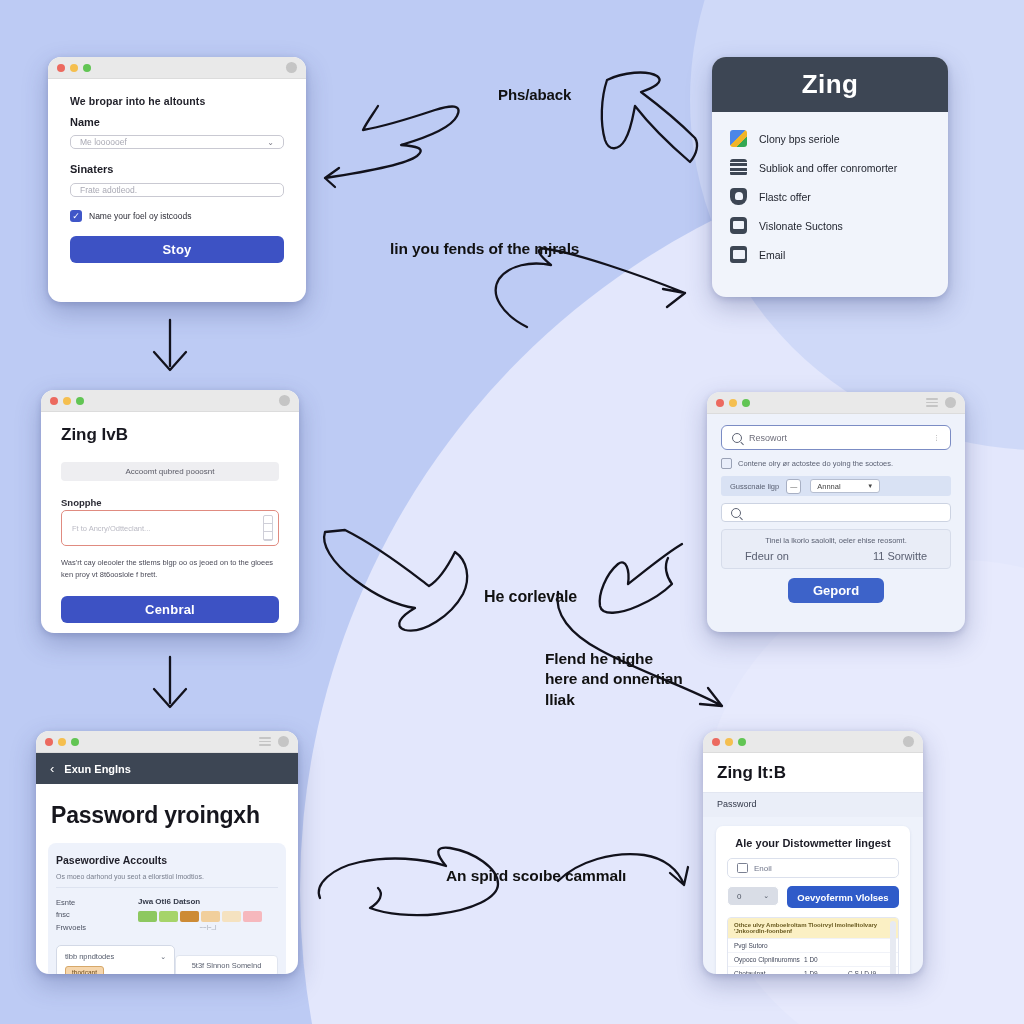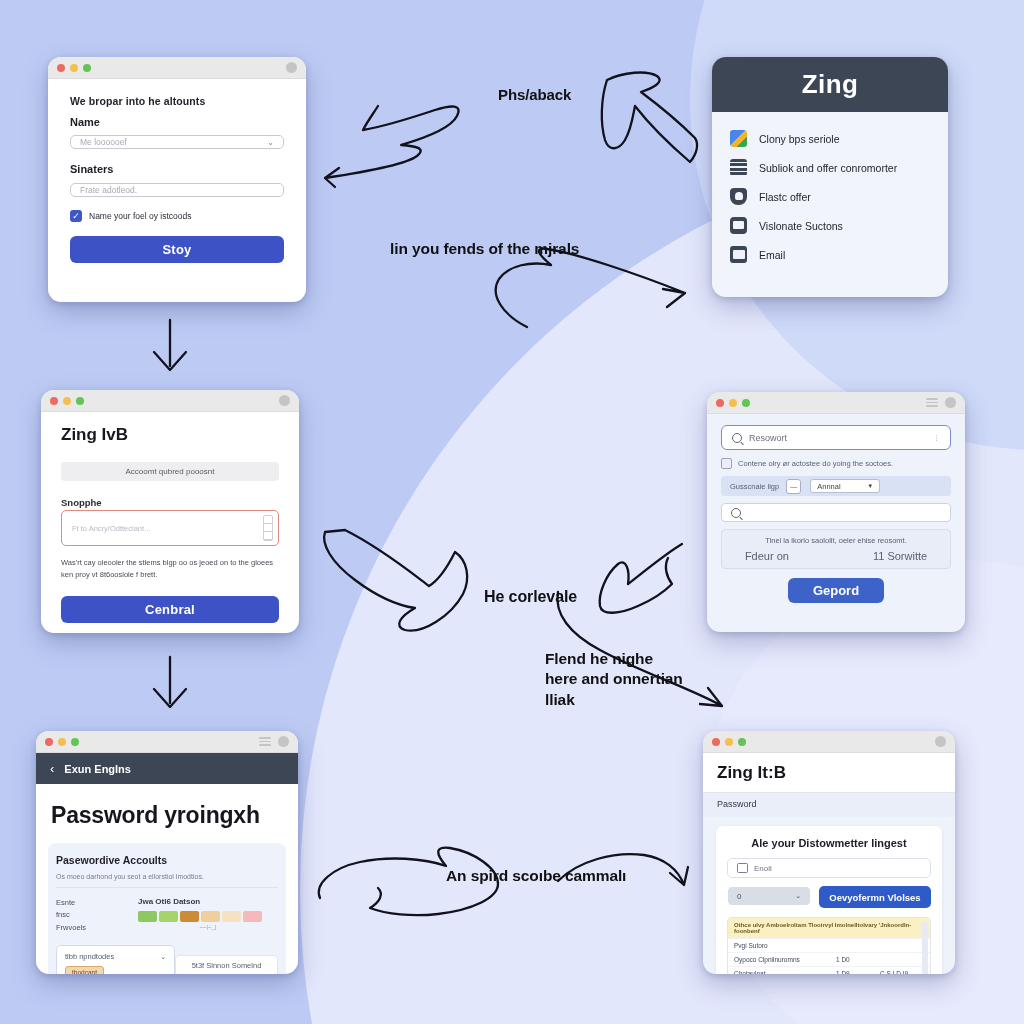--- a/index.html
+++ b/index.html
@@ -131,21 +131,21 @@
   .row2{display:flex;margin-top:11px;align-items:center}
   .drop{flex:1;background:#fff;border:1px solid #d3d9e6;border-radius:5px;padding:6px 8px}
   .drop .dt{font-size:7.5px;color:#555c6c;display:flex;align-items:center}
   .drop .dt .cv{margin-left:auto;font-size:7px}
   .tag{margin-top:5px;display:inline-block;background:#f6d6ac;border:1px solid #d6a86a;border-radius:3px;
     padding:2px 6px;font-size:6.5px;color:#6b4a1c}
   .pill{flex:1;background:#fff;border:1px solid #e0e5ef;border-radius:4px;height:20px;display:flex;
     align-items:center;justify-content:center;font-size:7.5px;color:#5b6170}
 
   
-  #w6{left:703px;top:731px;width:252px;height:243px;background:#eef2fb}
+  #w6{left:703px;top:731px;width:220px;height:243px;background:#eef2fb}
   .w6ttl{font-size:17px;font-weight:700;color:#15151c;padding:10px 14px 9px;background:#fff}
   .w6sub{font-size:9px;color:#33394a;padding:6px 14px 8px;background:#eaeef8;border-top:1px solid #e2e6f1}
   .w6card{margin:9px 13px 0;background:#fff;border-radius:7px;padding:11px 11px 0;
     box-shadow:0 1px 3px rgba(60,70,120,.12)}
   .w6h{font-size:11px;font-weight:700;color:#1d1d27;text-align:center;margin-bottom:9px}
   .w6fld{height:20px;border:1px solid #dbe0ec;border-radius:5px;display:flex;align-items:center;gap:6px;
     padding:0 9px;font-size:8px;color:#70768a;box-sizing:border-box}
   .micon{width:9px;height:8px;border:1.2px solid #7a8092;border-radius:1.5px;flex:none}
   .w6row{display:flex;gap:8px;margin-top:8px}
   .w6sel{flex:1;height:20px;background:#d9dde6;border:1px solid #fff;border-radius:5px;display:flex;

